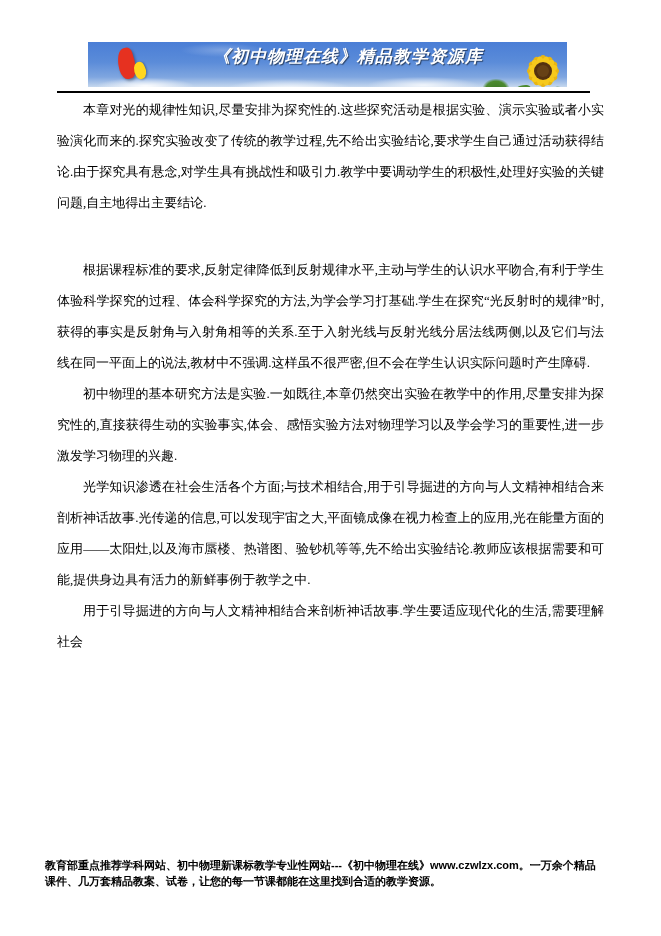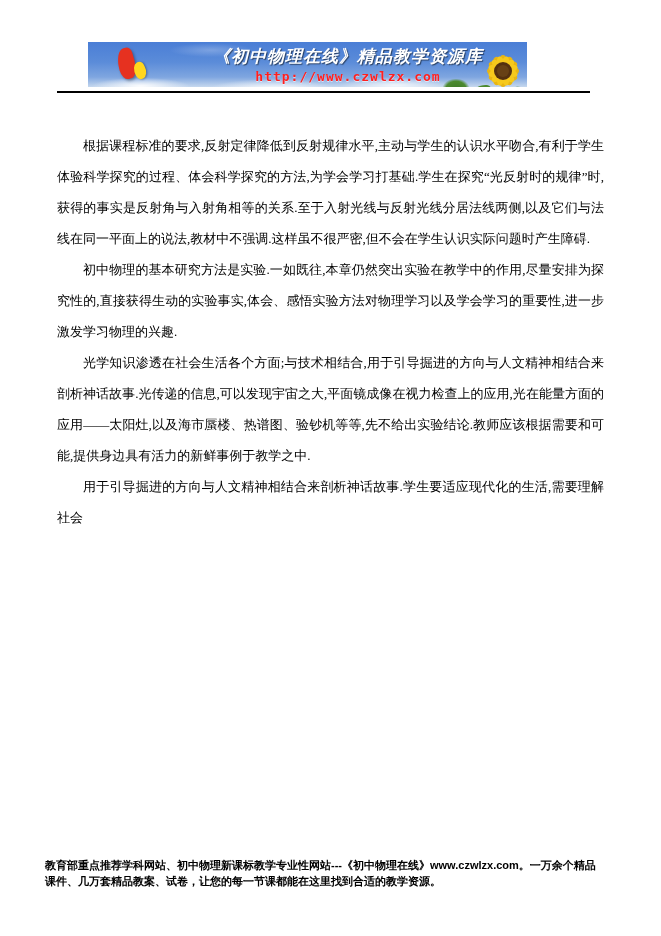--- a/index.html
+++ b/index.html
@@ -6,21 +6,21 @@
   .page{
     position:relative;
     width:661px;height:936px;
     background:#ffffff;
     margin:0 auto;
     overflow:hidden;
     font-family:"Liberation Serif", serif;
   }
   
   .banner{
-    position:absolute;left:88px;top:42px;width:439px;height:45px;
+    position:absolute;left:88px;top:42px;width:479px;height:45px;
     background:
       radial-gradient(ellipse 70px 12px at 12% 98%, rgba(255,255,255,.95), rgba(255,255,255,0) 70%),
       radial-gradient(ellipse 90px 14px at 42% 104%, rgba(255,255,255,.85), rgba(255,255,255,0) 70%),
       radial-gradient(ellipse 80px 12px at 70% 96%, rgba(255,255,255,.8), rgba(255,255,255,0) 70%),
       radial-gradient(ellipse 60px 10px at 28% 18%, rgba(255,255,255,.25), rgba(255,255,255,0) 70%),
       linear-gradient(180deg,#4a7ed6 0%,#5b8cd9 45%,#7fa6e0 78%,#c6d8ee 100%);
     overflow:hidden;
   }
   .flame{position:absolute;left:28px;top:5px;width:42px;height:36px;}
   .flame-red{
@@ -84,21 +84,20 @@
 
 <div class="page">
 
   <div class="banner">
     <span class="flame">
       <span class="flame-red"></span>
       <span class="flame-yellow"></span>
     </span>
     <div class="banner-text">
       <div class="banner-title">《初中物理在线》精品教学资源库</div>
-      <div class="banner-url">http://www.czwlzx.com</div>
     </div>
     <span class="grass"></span>
     <span class="sunflower">
       <svg width="60" height="46" viewBox="0 0 60 46">
         <g transform="translate(33,24)">
           <g fill="#e8b514">
             <ellipse rx="6.5" ry="16"></ellipse>
             <ellipse rx="6.5" ry="16" transform="rotate(30)"></ellipse>
             <ellipse rx="6.5" ry="16" transform="rotate(60)"></ellipse>
             <ellipse rx="6.5" ry="16" transform="rotate(90)"></ellipse>
@@ -118,20 +117,21 @@
         </g>
         <ellipse cx="12" cy="43" rx="9" ry="4.5" fill="#4c8a2f" transform="rotate(-18 12 43)"></ellipse>
         <ellipse cx="50" cy="44" rx="8" ry="4" fill="#3e7a2a" transform="rotate(14 50 44)"></ellipse>
       </svg>
     </span>
   </div>
 
   <div class="rule"></div>
 
   <div class="doc-body">
+    <p>本章对光的规律性知识,尽量安排为探究性的.这些探究活动是根据实验、演示实验或者小实验演化而来的.探究实验改变了传统的教学过程,先不给出实验结论,要求学生自己通过活动获得结论.由于探究具有悬念,对学生具有挑战性和吸引力.教学中要调动学生的积极性,处理好实验的关键问题,自主地得出主要结论.</p>
     <p class="gap-before">根据课程标准的要求,反射定律降低到反射规律水平,主动与学生的认识水平吻合,有利于学生体验科学探究的过程、体会科学探究的方法,为学会学习打基础.学生在探究“光反射时的规律”时,获得的事实是反射角与入射角相等的关系.至于入射光线与反射光线分居法线两侧,以及它们与法线在同一平面上的说法,教材中不强调.这样虽不很严密,但不会在学生认识实际问题时产生障碍.</p>
     <p>初中物理的基本研究方法是实验.一如既往,本章仍然突出实验在教学中的作用,尽量安排为探究性的,直接获得生动的实验事实,体会、感悟实验方法对物理学习以及学会学习的重要性,进一步激发学习物理的兴趣.</p>
     <p>光学知识渗透在社会生活各个方面;与技术相结合,用于引导掘进的方向与人文精神相结合来剖析神话故事.光传递的信息,可以发现宇宙之大,平面镜成像在视力检查上的应用,光在能量方面的应用——太阳灶,以及海市蜃楼、热谱图、验钞机等等,先不给出实验结论.教师应该根据需要和可能,提供身边具有活力的新鲜事例于教学之中.</p>
     <p>用于引导掘进的方向与人文精神相结合来剖析神话故事.学生要适应现代化的生活,需要理解社会</p>
   </div>
 
   <div class="doc-footer">教育部重点推荐学科网站、初中物理新课标教学专业性网站---《初中物理在线》www.czwlzx.com。一万余个精品课件、几万套精品教案、试卷，让您的每一节课都能在这里找到合适的教学资源。</div>
 
 </div>
 

